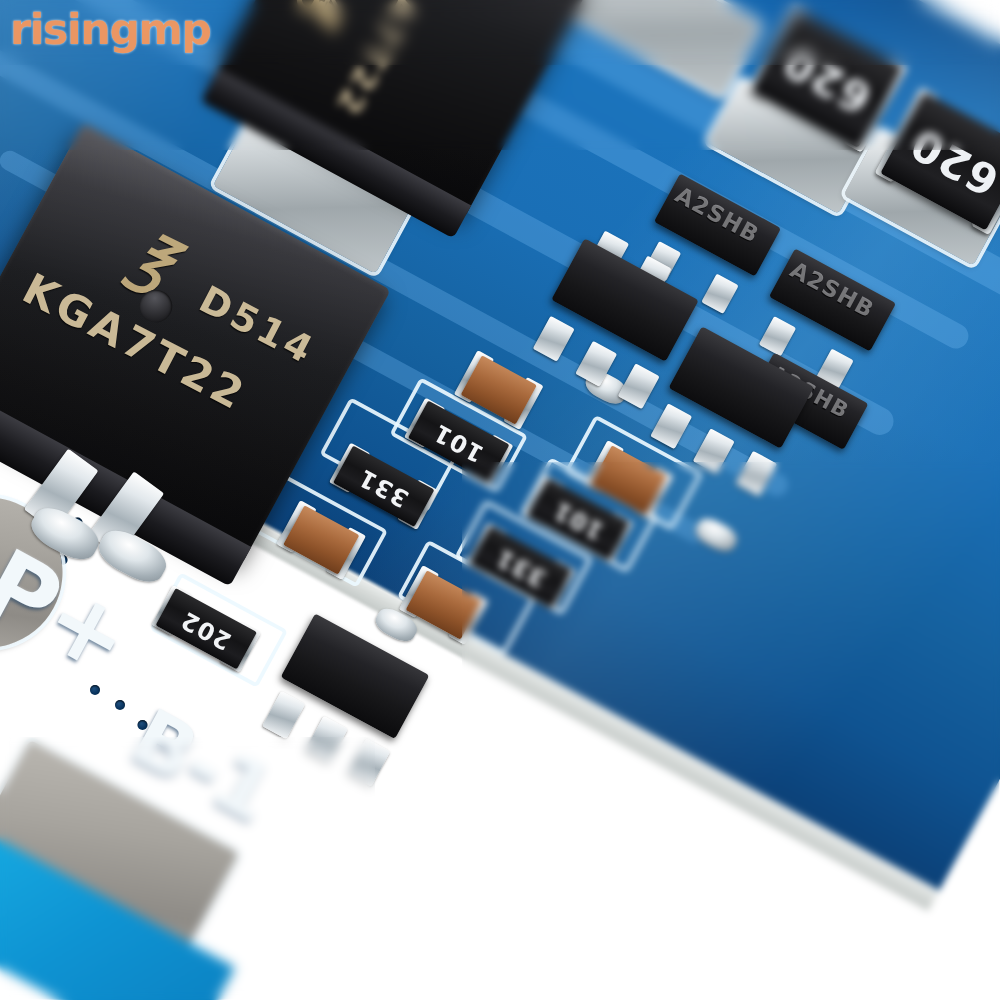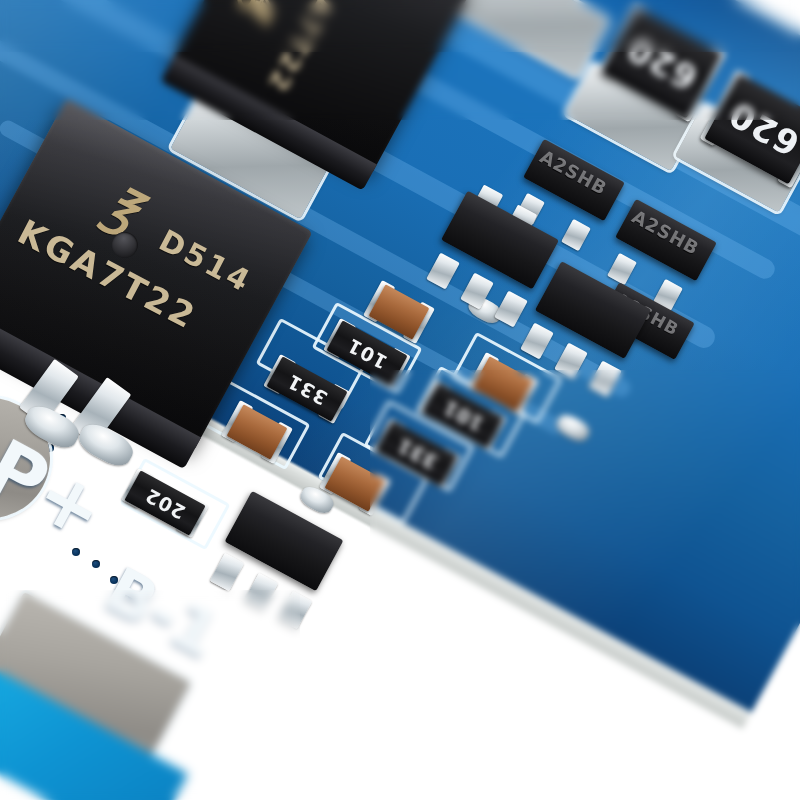--- a/index.html
+++ b/index.html
@@ -468,14 +468,15 @@
     <div class="solder" style="left:556px;top:418px;width:34px;height:20px;transform:rotate(28.5deg);z-index:29;"></div>
     <div class="solder" style="left:300px;top:490px;width:34px;height:20px;transform:rotate(28.5deg);z-index:29;"></div>
 
     <div class="blurTop"></div>
     <div class="blurTopHard"></div>
     <div class="blurBR"></div>
     <div class="blurBL"></div>
 
   </div>
 
+  <div id="watermark">risingmp</div>
 
 </div>
 
 </body></html>

